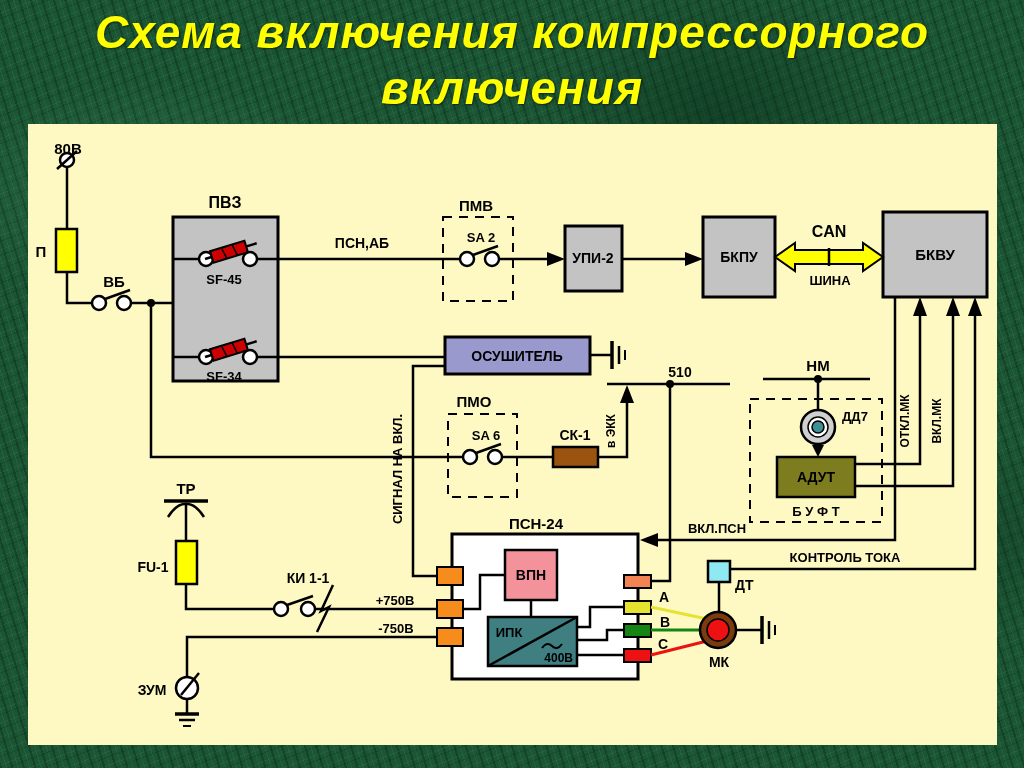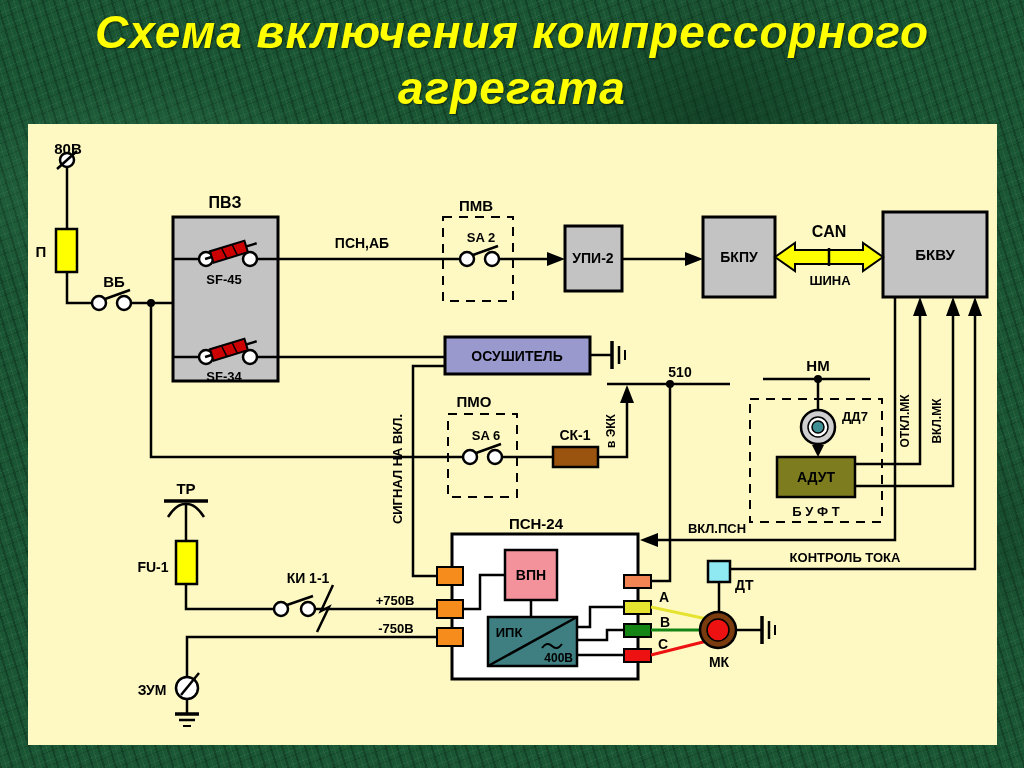--- a/index.html
+++ b/index.html
@@ -29,21 +29,21 @@
     background:#fef9c3;
   }
   svg text{font-family:"Liberation Sans",sans-serif;font-weight:bold;fill:#000;}
 </style>
 </head>
 <body>
 
 <div class="slide">
   <div class="title">
     <div>Схема включения компрессорного</div>
-    <div>агрегата</div>
+    <div>включения</div>
   </div>
 
   <div class="panel">
   <svg width="969" height="621" viewBox="0 0 969 621">
 
     <rect x="145" y="93" width="105" height="164" fill="#c3c3c3" stroke="#000" stroke-width="3"></rect>
 
     <rect x="424" y="410" width="186" height="145" fill="#ffffff" stroke="#000" stroke-width="3"></rect>
 
     <g stroke="#000" stroke-width="2.5" fill="none">

